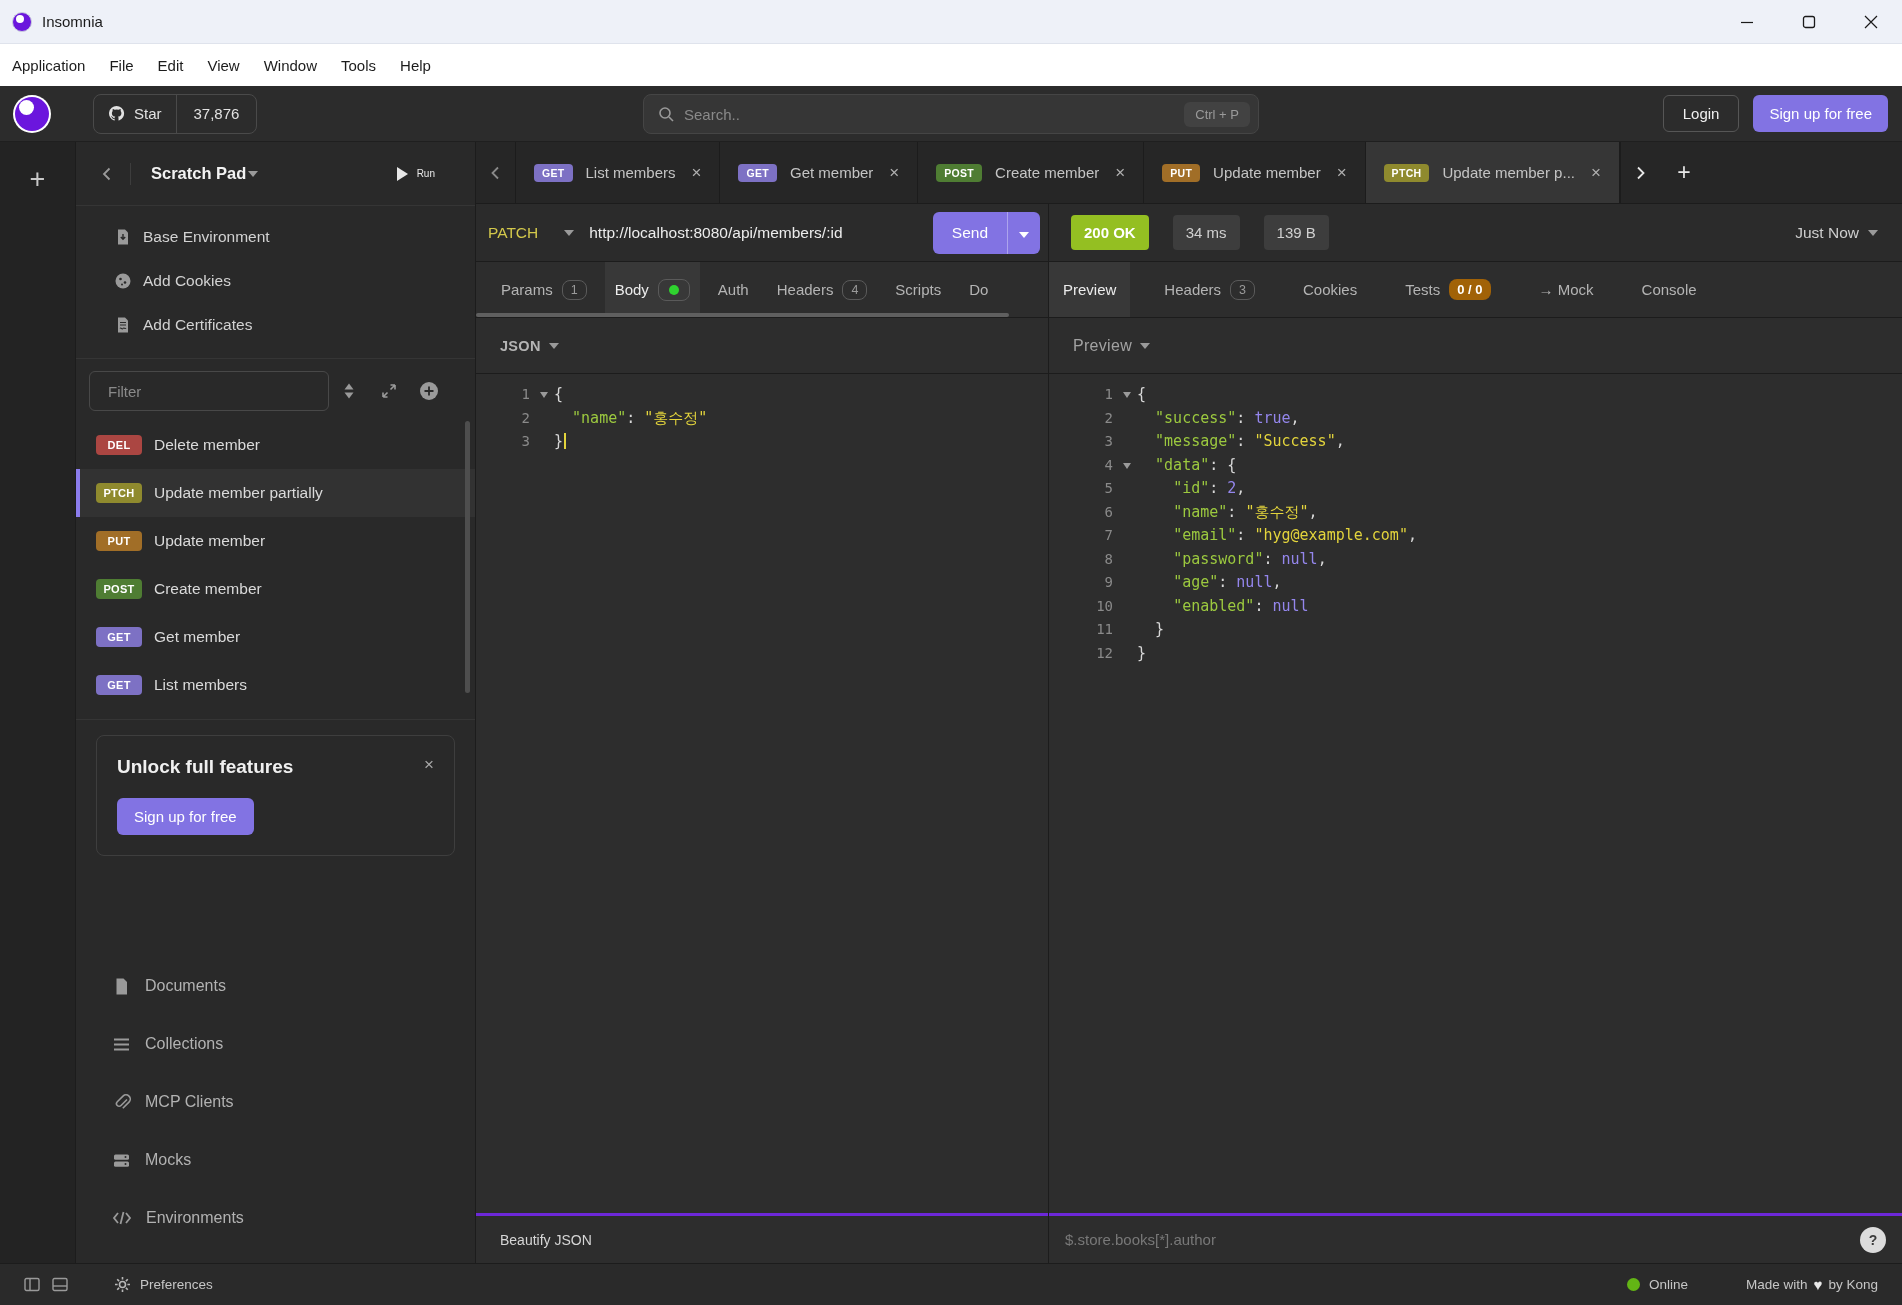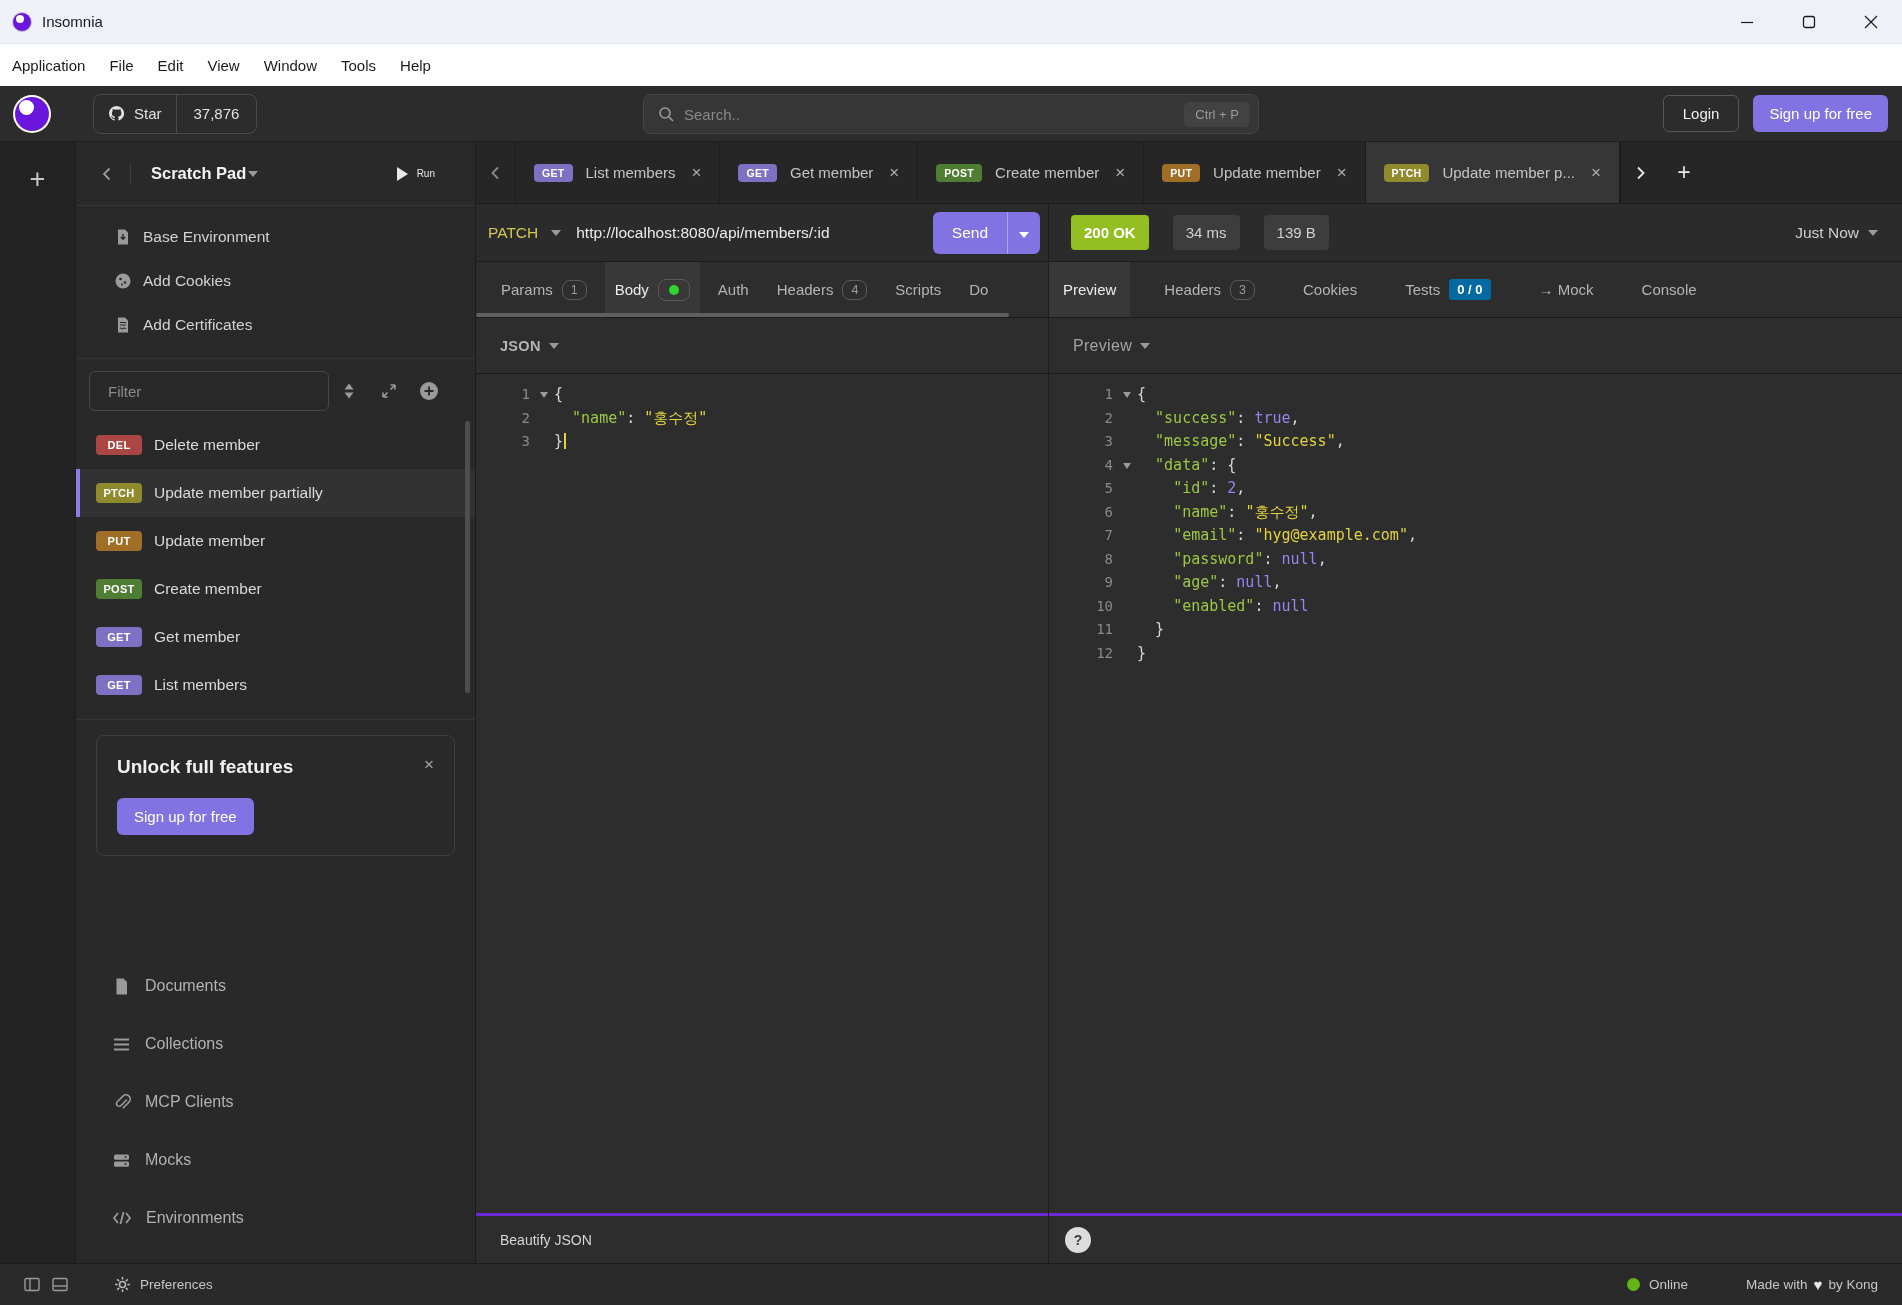--- a/index.html
+++ b/index.html
@@ -79,21 +79,21 @@
   .tabnav.bright{color:#e8e8e8;border-left:1px solid #1c1c1c;border-right:none}
   .tabs{display:flex}
   .tab{display:flex;align-items:center;gap:13px;padding:0 18px;border-right:1px solid #1c1c1c;font-size:15px;color:#c4c4c4;cursor:pointer;white-space:nowrap}
   .tab.active{background:#363636}
   .t-badge{padding:3px 8px;border-radius:4px;font-size:10.5px;font-weight:700;color:#fff;letter-spacing:.3px}
   .tab-close{color:#b0b0b0;font-size:17px;margin-left:3px}
   .newtab{width:48px;display:flex;align-items:center;justify-content:center;font-size:23px;color:#e8e8e8}
 
   .urlrow{height:58px;display:flex;border-bottom:1px solid #1c1c1c;background:#2b2b2b;flex-shrink:0}
   .url-left{width:573px;display:flex;align-items:center;padding:0 8px 0 12px;border-right:1px solid #1c1c1c;flex-shrink:0}
-  .method-lbl{font-size:15.5px;color:#d3c84b;margin-right:13px}
+  .method-lbl{font-size:15.5px;color:#d3c84b;margin-right:26px}
   .url-input{flex:1;font-size:15.5px;margin-left:15px;min-width:0}
   .send{height:42px;background:#8273e3;border-radius:6px;display:flex;align-items:center;color:#fff;margin-left:8px;flex-shrink:0}
   .send-label{padding:0 19px;font-size:15.5px}
   .send-sep{width:1px;align-self:stretch;background:rgba(255,255,255,.35)}
   .send-caret{padding:0 11px}
   .send-caret .caret{border-top-color:#fff}
   .url-right{flex:1;display:flex;align-items:center;gap:24px;padding:0 24px 0 22px;min-width:0}
   .status-badge{background:#94bf22;color:#fff;font-weight:700;padding:9px 13px;border-radius:4px;white-space:nowrap}
   .meta-badge{background:#3d3d3d;color:#d0d0d0;padding:9px 13px;border-radius:4px;white-space:nowrap}
   .when{margin-left:auto;display:flex;align-items:center;gap:9px;color:#cecece;font-size:15.5px;white-space:nowrap}
@@ -103,21 +103,21 @@
   .req-pane{width:573px;border-right:1px solid #1c1c1c;flex-shrink:0}
   .res-pane{flex:1}
   .panel-tabs{height:56px;display:flex;align-items:stretch;gap:8px;padding-left:15px;border-bottom:1px solid #1c1c1c;position:relative;overflow:hidden;flex-shrink:0}
   .res-pane .panel-tabs{gap:20px;padding-left:0}
   .ptab{display:flex;align-items:center;gap:9px;font-size:15px;color:#b4b4b4;padding:0 10px;cursor:pointer;white-space:nowrap}
   .res-pane .ptab{padding:0 14px}
   .ptab.active{background:#383838;color:#ececec}
   .pill{border:1px solid #5a5a5a;border-radius:8px;color:#9a9a9a;font-size:12.5px;padding:2px 8px}
   .pill-dot{padding:5px 10px;display:flex;align-items:center}
   .gdot{width:10px;height:10px;border-radius:50%;background:#2fd32f;display:block}
-  .chip{background:#0369a1;border-radius:3px;color:#fff;font-weight:700;font-size:13px;padding:3px 8px}
+  .chip{background:#a16207;border-radius:8px;color:#fff;font-weight:700;font-size:13px;padding:3px 8px}
   .hscroll{position:absolute;bottom:0;left:0;width:533px;height:4px;background:#5f5f5f;border-radius:2px}
   .editor-head{height:56px;display:flex;align-items:center;gap:8px;padding-left:24px;border-bottom:1px solid #1c1c1c;flex-shrink:0}
   .mode-lbl{font-size:14.5px;font-weight:700;color:#b4b4b4;letter-spacing:.3px}
   .res-pane .mode-lbl{font-weight:400;color:#a2a2a2;font-size:16px}
   .code{flex:1;padding-top:9px;font-family:"DejaVu Sans Mono",monospace;font-size:15px;overflow:hidden}
   .code-row{display:flex;height:23.5px;line-height:23.5px}
   .gutter{width:78px;position:relative;text-align:right;padding-right:24px;color:#8a8a8a;font-size:14px;flex-shrink:0}
   .res-pane .gutter{width:88px}
   .fold-caret{position:absolute;right:6px;top:9px;width:0;height:0;border-left:4.5px solid transparent;border-right:4.5px solid transparent;border-top:6px solid #9a9a9a}
   .code-line{white-space:pre}
@@ -588,20 +588,21 @@
               <span class="gutter"><span>11</span></span>
               <span class="code-line"><span class="tk-w">  </span><span class="tk-p">}</span></span>
             </div>
 
             <div class="code-row">
               <span class="gutter"><span>12</span></span>
               <span class="code-line"><span class="tk-p">}</span></span>
             </div>
           </div>
         <div class="pane-footer res-footer">
+          <input class="res-filter" placeholder="$.store.books[*].author" style="">
           <span class="help-circle">?</span>
         </div>
       </div>
 
     </div>
   </div>
 </div>
 
 <div class="statusbar">
   <span class="sb-icon">

